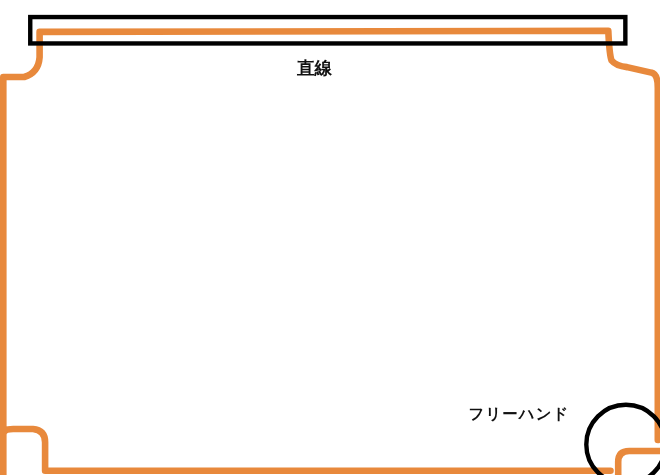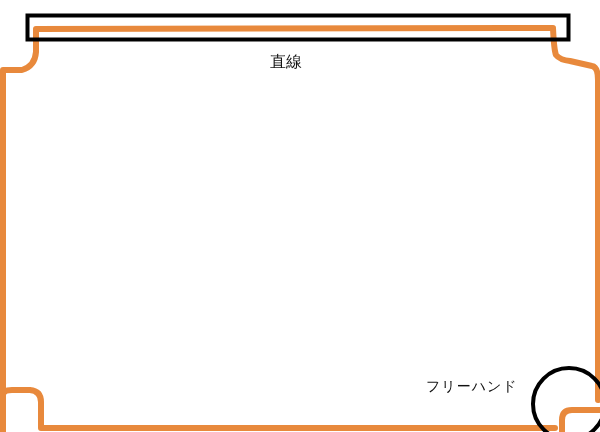--- a/index.html
+++ b/index.html
@@ -1,20 +1,20 @@
 <!DOCTYPE html>
 <html><head>
 <meta charset="utf-8">
 <style>
   html, body { margin:0; padding:0; background:#ffffff; }
   body { width:600px; height:432px; position:relative; overflow:hidden; font-family:"DejaVu Serif", serif; }
   svg.canvas { position:absolute; left:0; top:0; }
-  .label { position:absolute; font-family:"DejaVu Serif", serif; color:#111; font-weight:normal; white-space:nowrap; }
+  .label { position:absolute; font-family:"DejaVu Serif", serif; color:#111; font-weight:bold; white-space:nowrap; }
   #label-straight { left:270px; top:52px; font-size:16px; }
-  #label-free { left:426px; top:378px; font-size:14px; letter-spacing:1px; }
+  #label-free { left:426px; top:368px; font-size:14px; letter-spacing:1px; }
 </style>
 </head>
 <body>
 
 <svg class="canvas" width="600" height="432" viewBox="0 0 600 432">
 
   <path d="M 3 432 L 3 395 Q 3 390 12 390 L 30 390 Q 41 391 41 402 L 41 428 L 555 428
            M 600 410 L 572 410 Q 562 410 562 420 L 562 432
            M 598 80 L 598 400
            M 3 395 L 3 70 L 22 70 Q 35 66 36 52 L 36 29 L 553 28 Q 554 50 556 55 Q 560 60 570 61 L 592 66 Q 598 67 598 80" fill="none" stroke="#e8893c" stroke-width="6" stroke-linejoin="round" stroke-linecap="round"></path>

